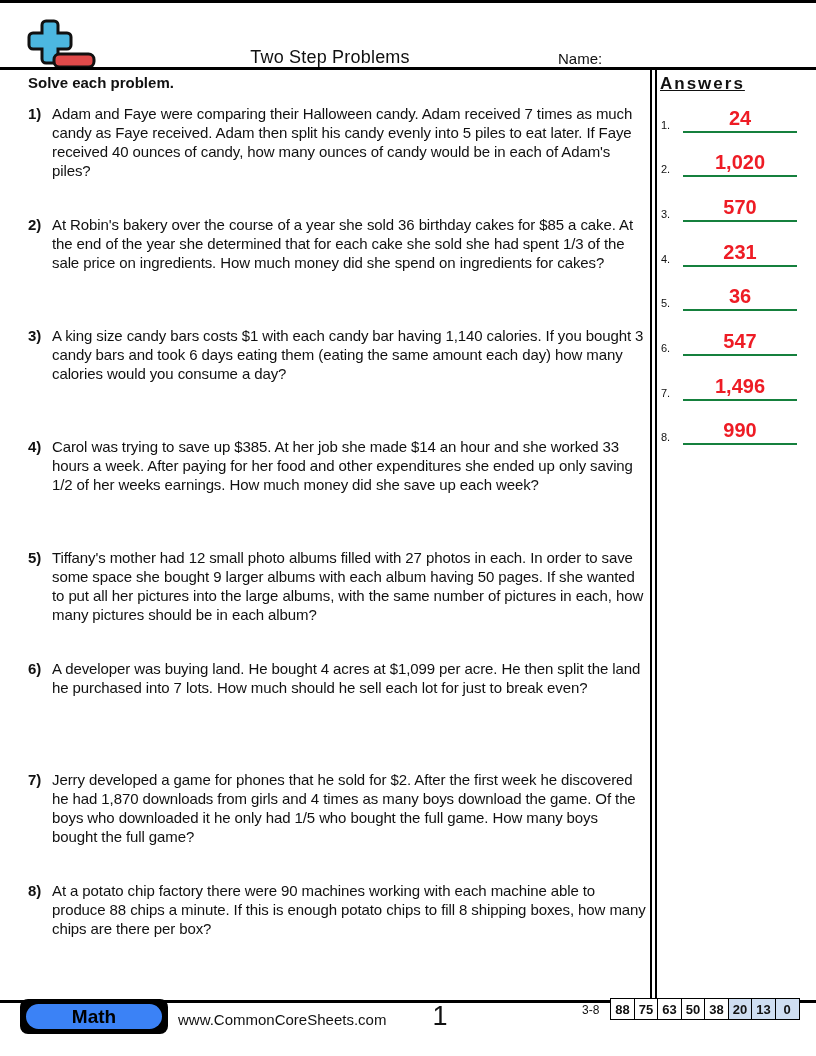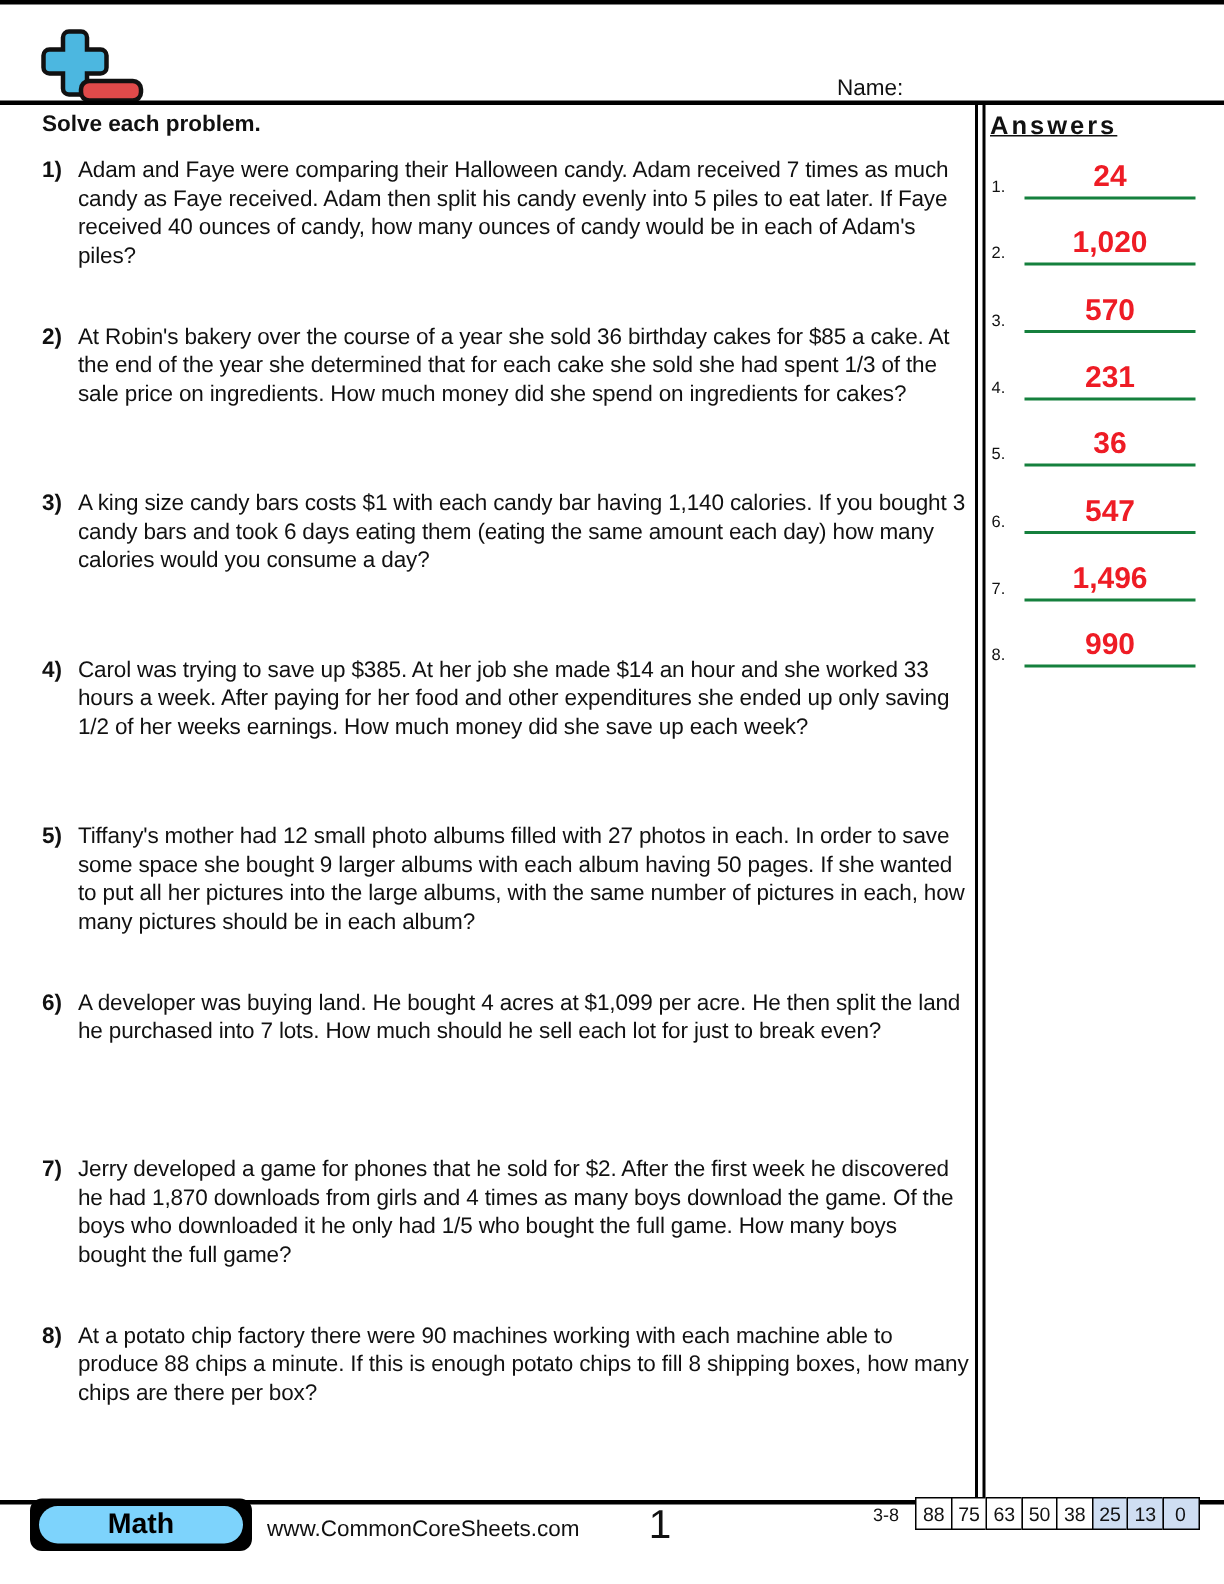--- a/index.html
+++ b/index.html
@@ -46,47 +46,48 @@
   .problem { position:absolute; left:28px; width:618px; display:flex; }
   .p-num { width:24px; flex:none; font-size:15px; font-weight:700; line-height:19px; }
   .p-text { font-size:15px; line-height:19px; letter-spacing:-0.1px; }
   .pr1{top:101px}.pr2{top:212px}.pr3{top:323px}.pr4{top:434px}
   .pr5{top:545px}.pr6{top:656px}.pr7{top:767px}.pr8{top:878px}
 
   
   .frule { position:absolute; top:997px; left:0; width:816px; height:3px; background:#000; }
   .math-badge { position:absolute; left:20px; top:996px; width:148px; height:35px; background:#000; border-radius:8px; }
   .math-pill {
-    position:absolute; left:6px; top:5px; right:6px; bottom:5px; background:#7dd3fc;
+    position:absolute; left:6px; top:5px; right:6px; bottom:5px; background:#3b82f6;
     border-radius:13px; display:flex; align-items:center; justify-content:center;
     font-size:19px; font-weight:700; color:#000;
   }
   .website { position:absolute; left:178px; top:1008px; font-size:15px; }
   .page-num { position:absolute; left:380px; top:998px; width:120px; text-align:center; font-size:27px; }
   .score-range { position:absolute; left:582px; top:1000px; font-size:12px; }
   .score-table { position:absolute; left:610px; top:995px; display:flex; }
   .score-cell {
     width:23px; height:20px; border:1.5px solid #000; margin-left:-1.5px;
     display:flex; align-items:center; justify-content:center;
-    font-size:13px; background:#fff;
+    font-size:13px; background:#fff;font-weight:bold;
   }
   .score-cell:first-child { margin-left:0; }
   .score-cell.hl { background:#cfdef2; }
 </style>
 </head>
 <body>
 
 <div class="page">
 
   <div class="logo">
     <svg width="76" height="50" viewBox="0 0 76 50">
       <path d="M20,6 a4,4 0 0 1 4,-4 h8 a4,4 0 0 1 4,4 v8 h9 a4,4 0 0 1 4,4 v8 a4,4 0 0 1 -4,4 h-9 v10 a4,4 0 0 1 -4,4 h-8 a4,4 0 0 1 -4,-4 v-10 h-9 a4,4 0 0 1 -4,-4 v-8 a4,4 0 0 1 4,-4 h9 z" fill="#4cb7e0" stroke="#111" stroke-width="3"></path>
       <rect x="32" y="35" width="40" height="13" rx="5.5" fill="#e04a4a" stroke="#111" stroke-width="3"></rect>
     </svg>
   </div>
+  <div class="title">Two Step Problems</div>
   <div class="name-label">Name:</div>
   <div class="hrule"></div>
   <div class="solve">Solve each problem.</div>
 
   <div class="vdivider"></div>
 
   <div class="answers-title">Answers</div>
 
   <div class="answer-row ar1">
     <span class="answer-num">1.</span>
@@ -160,18 +161,18 @@
   </div>
   <div class="website">www.CommonCoreSheets.com</div>
   <div class="page-num">1</div>
   <div class="score-range">3-8</div>
   <div class="score-table">
     <div class="score-cell">88</div>
     <div class="score-cell">75</div>
     <div class="score-cell">63</div>
     <div class="score-cell">50</div>
     <div class="score-cell">38</div>
-    <div class="score-cell hl">25</div>
+    <div class="score-cell hl">20</div>
     <div class="score-cell hl">13</div>
     <div class="score-cell hl">0</div>
   </div>
 
 </div>
 
 </body></html>

